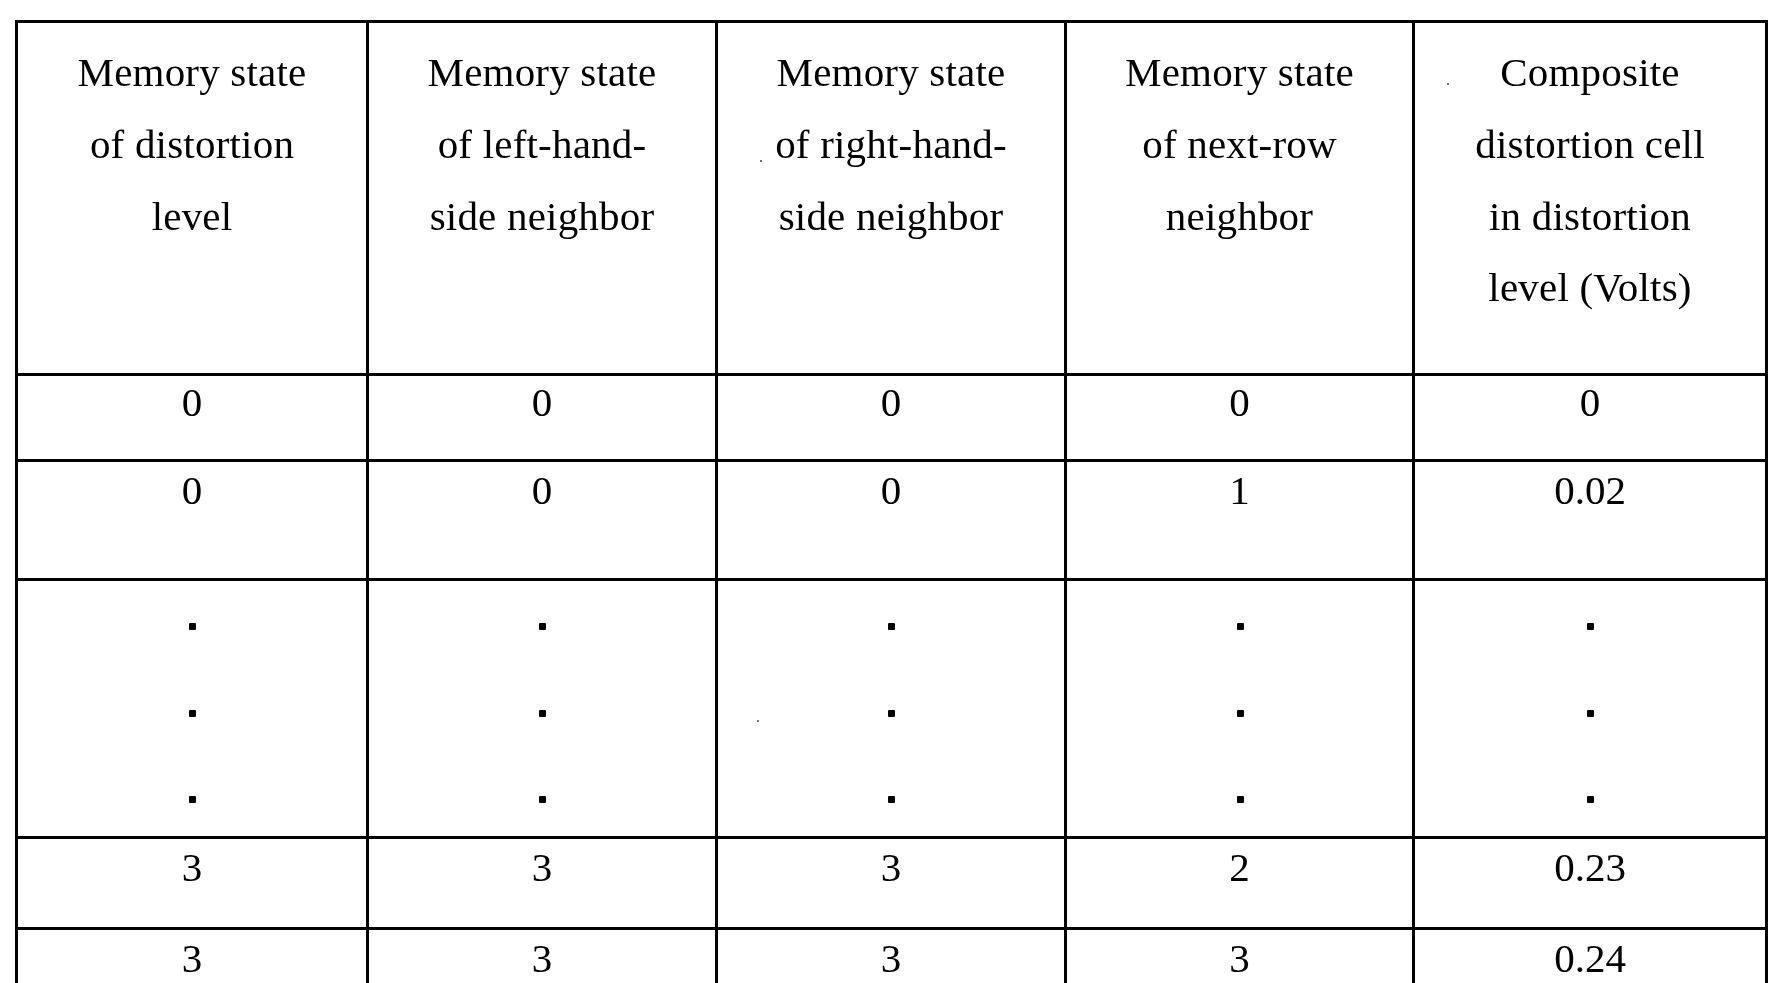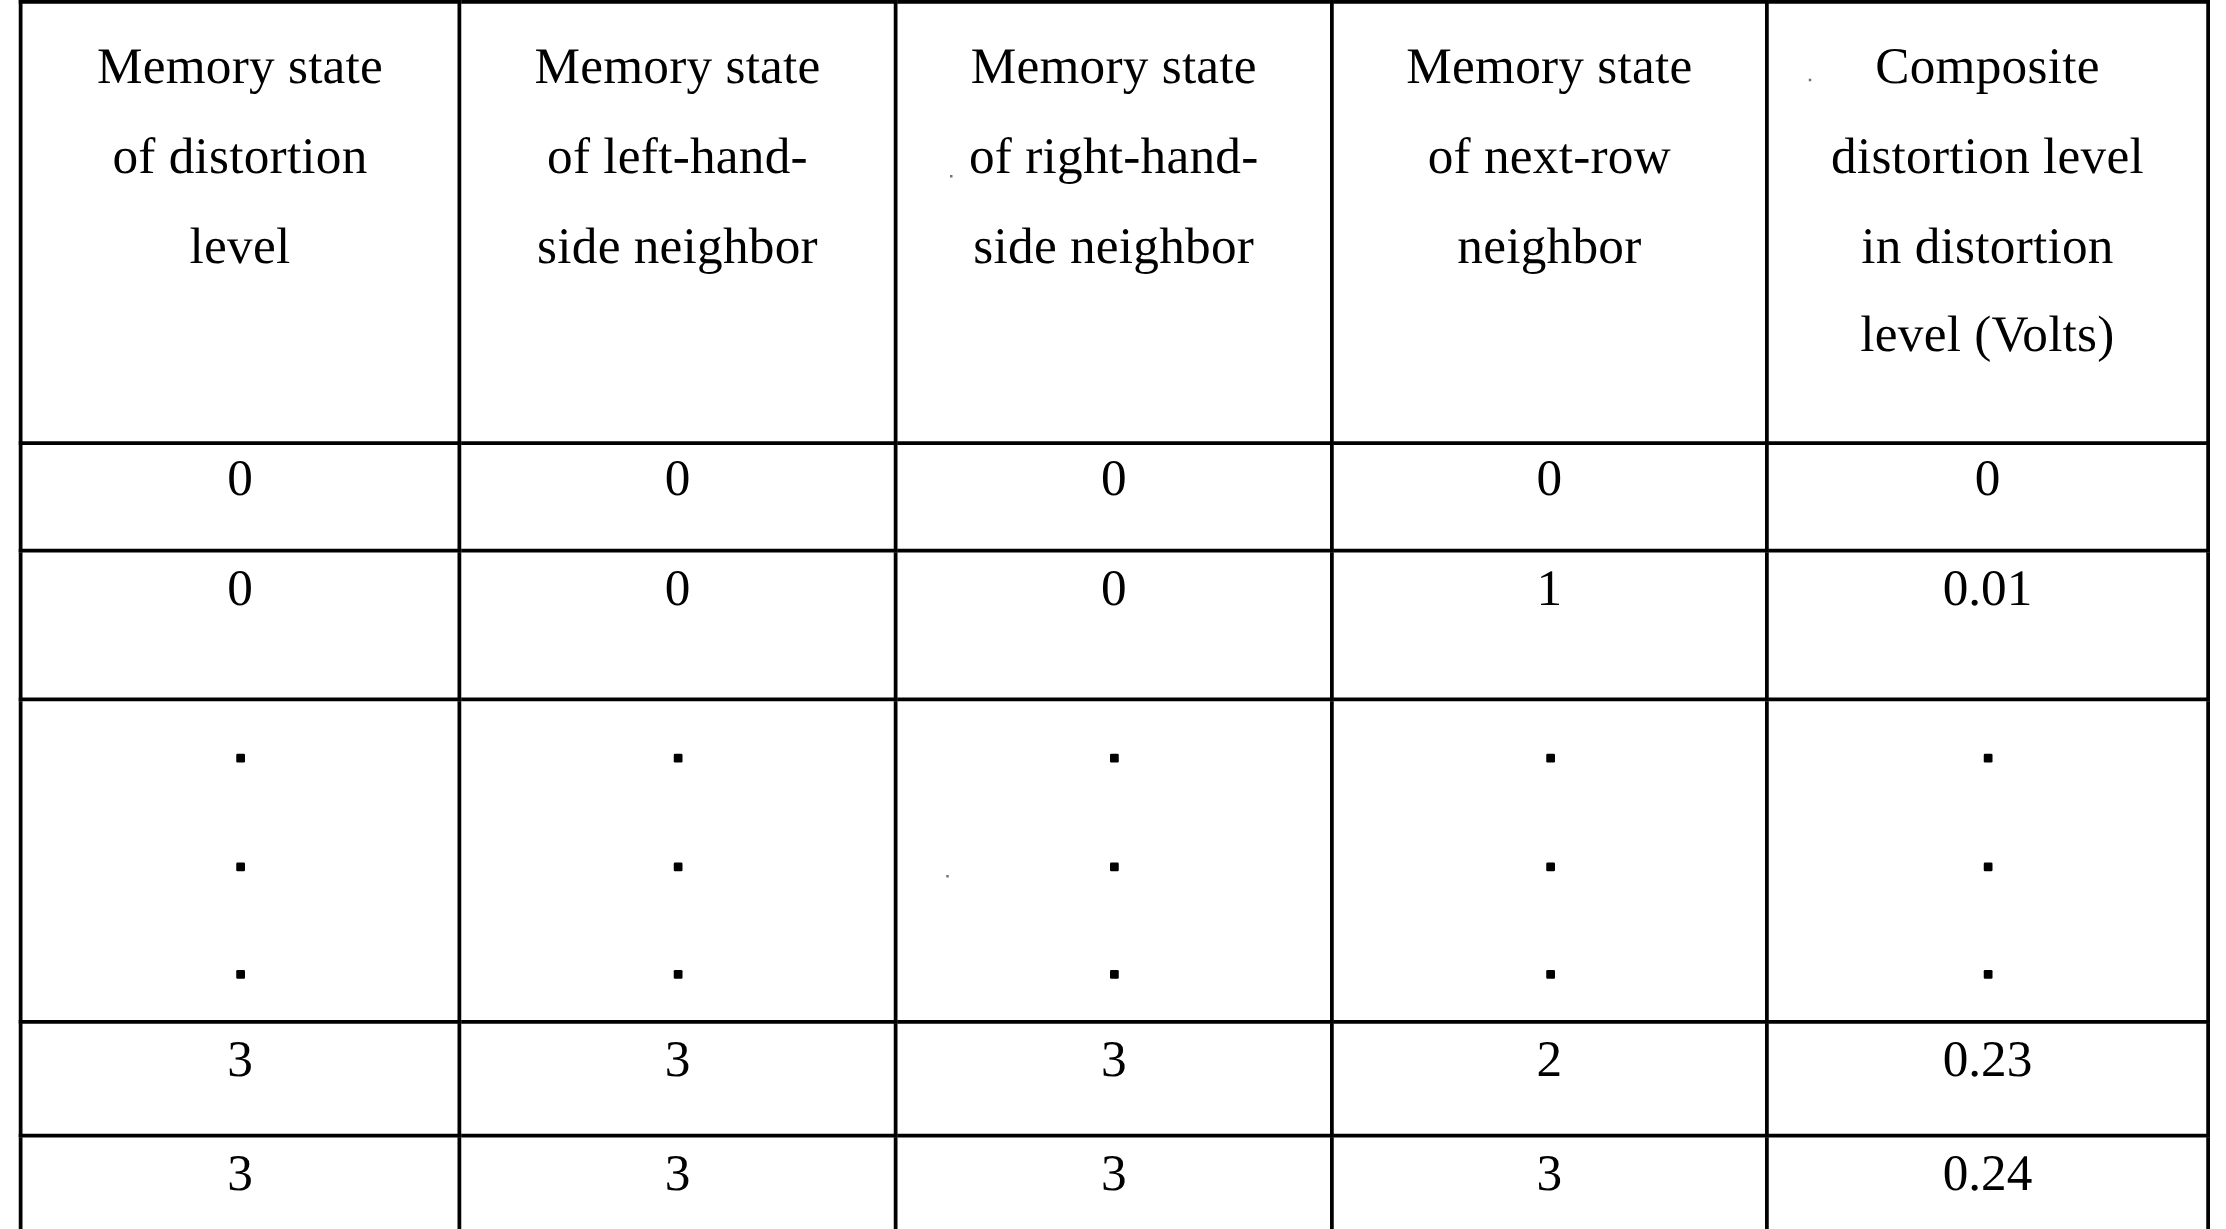--- a/index.html
+++ b/index.html
@@ -12,21 +12,21 @@
     width: 1781px;
     height: 983px;
     font-family: "Liberation Serif", "DejaVu Serif", serif;
     color: #000000;
     overflow: hidden;
   }
 
   #table-figure {
     position: absolute;
     left: 15px;
-    top: 0;
+    top: 20px;
     width: 1750px;
     height: 953px;
     box-sizing: border-box;
   }
 
   table.distortion-table {
     width: 1750px;
     height: 953px;
     border-collapse: collapse;
     table-layout: fixed;
@@ -144,21 +144,21 @@
           <span class="header-text">of right-hand-</span>
           <span class="header-text">side neighbor</span>
         </th>
         <th>
           <span class="header-text">Memory state</span>
           <span class="header-text">of next-row</span>
           <span class="header-text">neighbor</span>
         </th>
         <th>
           <span class="header-text">Composite</span>
-          <span class="header-text">distortion level</span>
+          <span class="header-text">distortion cell</span>
           <span class="header-text">in distortion</span>
           <span class="header-text">level (Volts)</span>
         </th>
       </tr>
     </thead>
 
     <tbody>
       <tr class="data-row-a">
         <td>
             <span class="cell-value">0</span>
@@ -184,21 +184,21 @@
         <td>
             <span class="cell-value">0</span>
           </td>
         <td>
             <span class="cell-value">0</span>
           </td>
         <td>
             <span class="cell-value">1</span>
           </td>
         <td>
-            <span class="cell-value">0.01</span>
+            <span class="cell-value">0.02</span>
           </td>
       </tr>
 
       <tr class="ellipsis-row">
         <td>
           <span class="vdots">
               <span class="dot d1"></span>
               <span class="dot d2"></span>
               <span class="dot d3"></span>
             </span>

